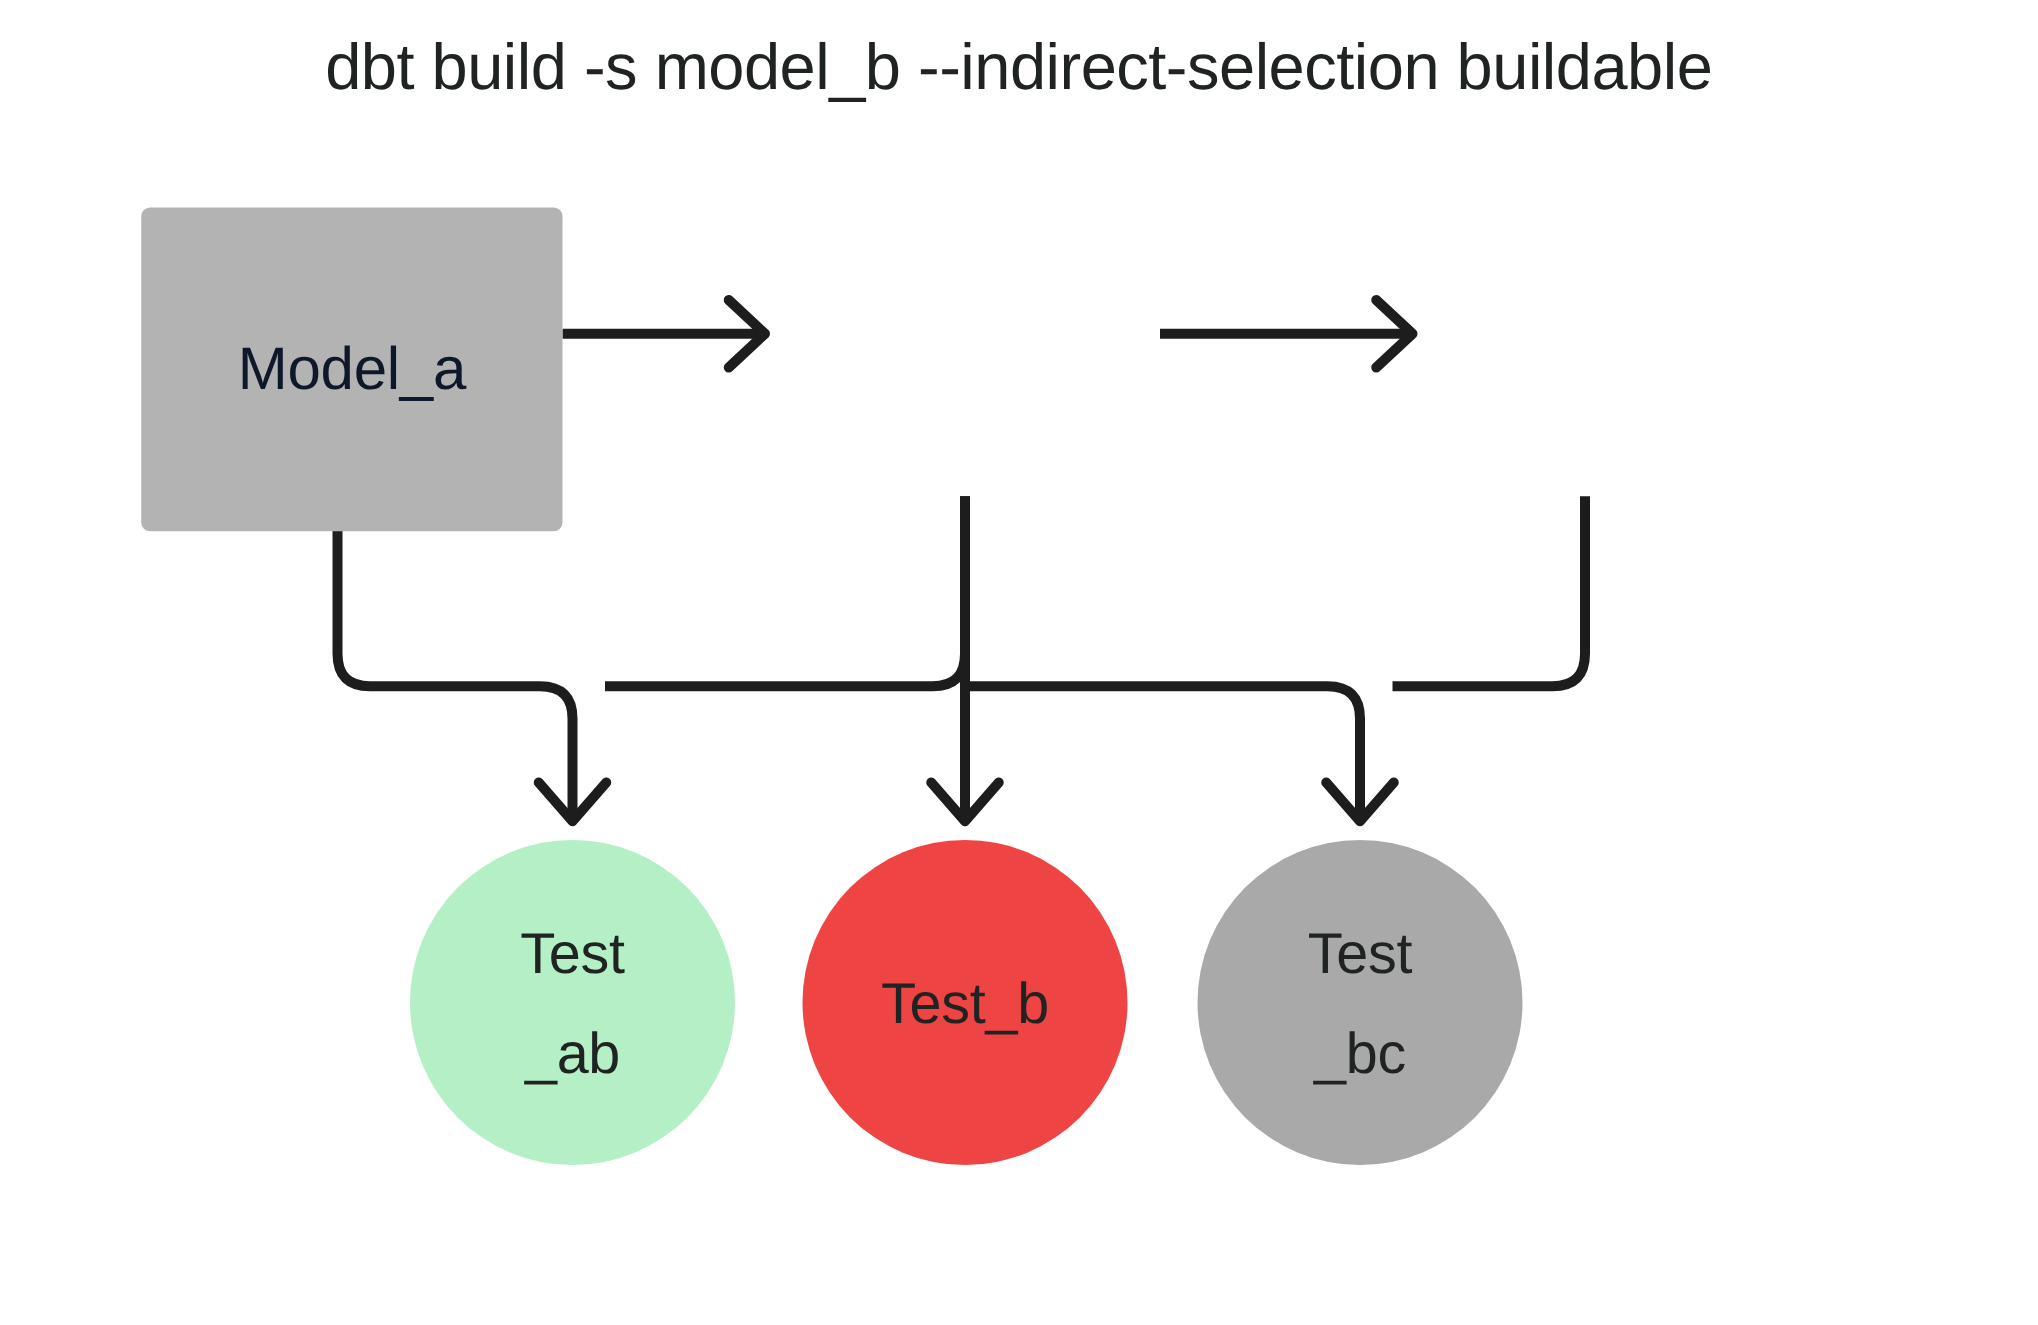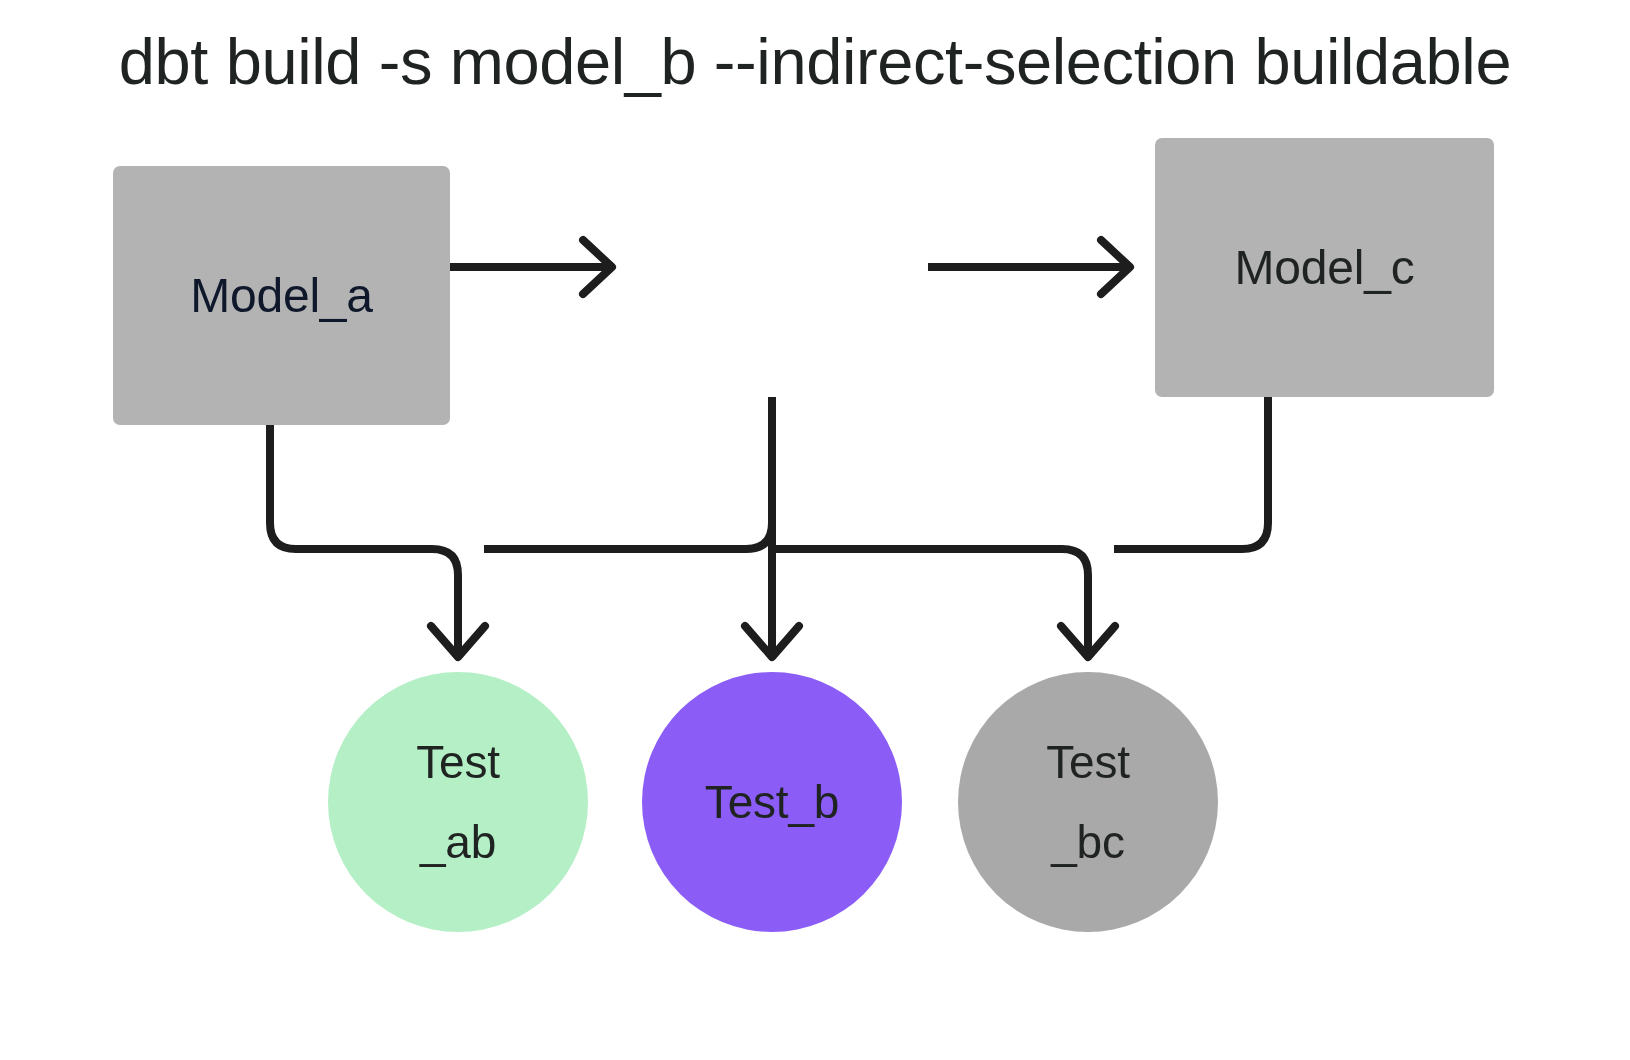--- a/index.html
+++ b/index.html
@@ -23,21 +23,21 @@
     top: 0;
     width: 1630px;
     height: 1060px;
   }
   .title-text {
     position: absolute;
     left: 0;
     top: 24px;
     width: 1630px;
     text-align: center;
-    font-size: 65px;
+    font-size: 52px;
     font-weight: 400;
     color: #1f2321;
     letter-spacing: -0.4px;
     white-space: nowrap;
   }
   .node-box {
     position: absolute;
     border-radius: 7px;
     display: flex;
     align-items: center;
@@ -109,30 +109,27 @@
       </g>
 
     </g>
   </svg>
 
   <div class="node-box" id="node-model-a" style="left: 113px; top: 138px; width: 337px; height: 259px; background: rgb(179, 179, 179); color: #0f172a; margin-top: 28px;">
     <span>Model_a</span>
   </div>
 
 
-  <div class="node-box" id="node-model-c" style="left: 1155px; top: 138px; width: 339px; height: 259px; background: rgb(179, 179, 179); color: rgb(31, 35, 33);">
-    <span>Model_c</span>
-  </div>
 
   <div class="node-circle" id="node-test-ab" style="left: 328px; top: 672px; width: 260px; height: 260px; background: rgb(180, 239, 198); color: rgb(31, 35, 33);">
     <span class="line">Test</span>
     <span class="line">_ab</span>
   </div>
 
-  <div class="node-circle" id="node-test-b" style="left: 642px; top: 672px; width: 260px; height: 260px; background: #8b5cf6; color: rgb(31, 35, 33);">
+  <div class="node-circle" id="node-test-b" style="left: 642px; top: 672px; width: 260px; height: 260px; background: #ef4444; color: rgb(31, 35, 33);">
     <span class="line">Test_b</span>
   </div>
 
   <div class="node-circle" id="node-test-bc" style="left: 958px; top: 672px; width: 260px; height: 260px; background: rgb(169, 169, 169); color: rgb(31, 35, 33);">
     <span class="line">Test</span>
     <span class="line">_bc</span>
   </div>
 
 </div>
 

